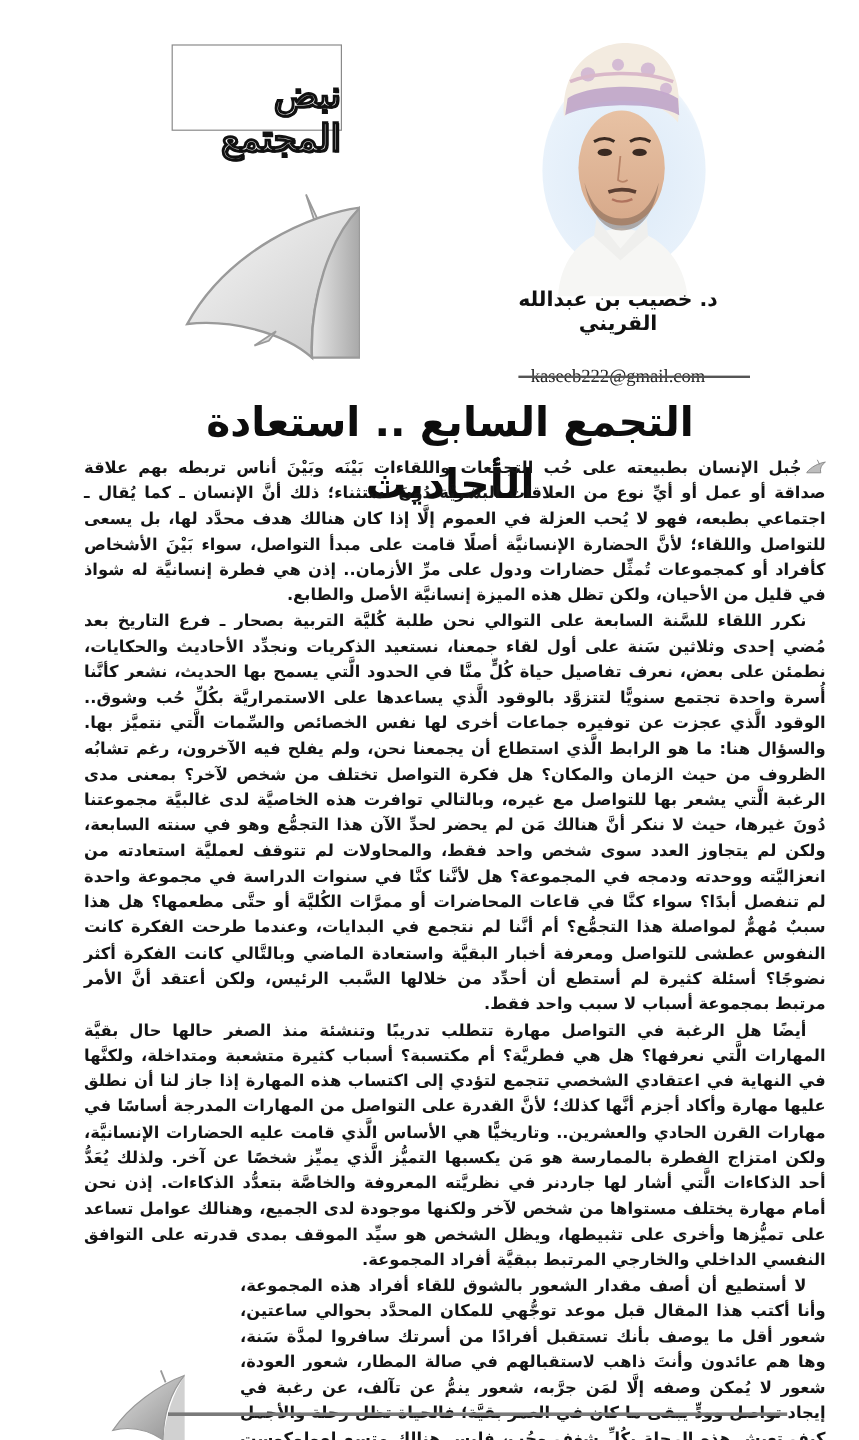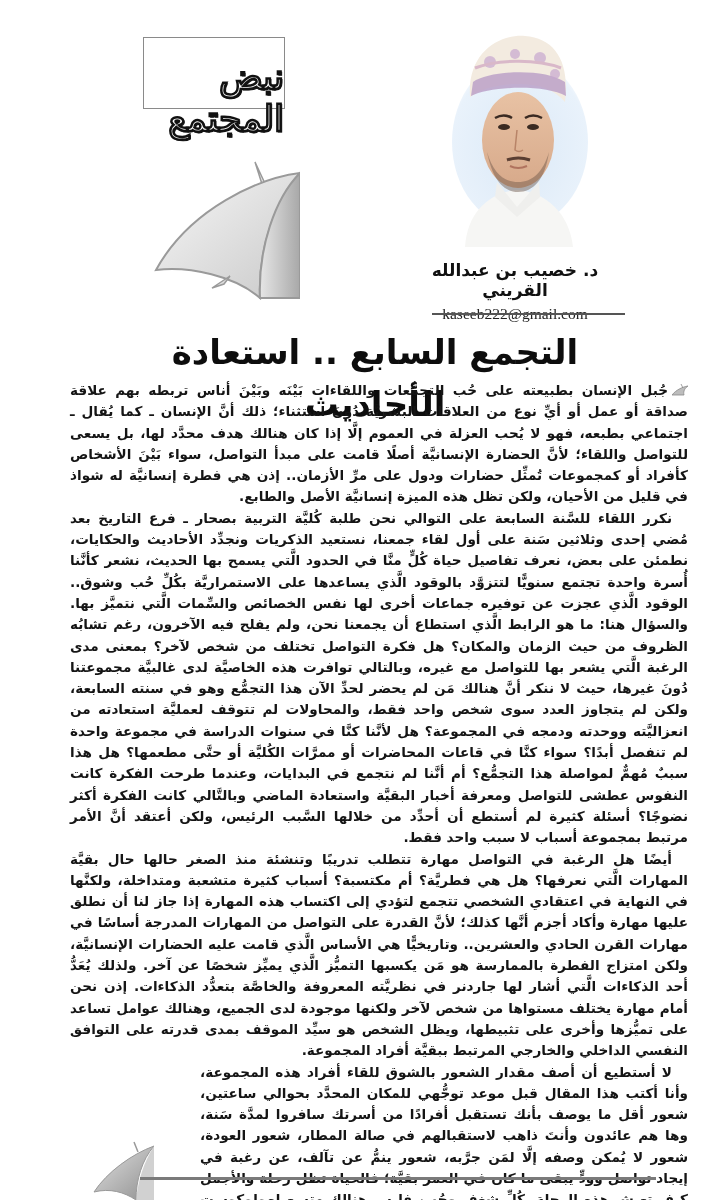--- a/index.html
+++ b/index.html
@@ -5,36 +5,36 @@
   * { box-sizing: border-box; margin: 0; padding: 0; }
   html, body { width: 716px; height: 1200px; background: #ffffff; overflow: hidden; }
   body { position: relative; font-family: "DejaVu Sans", sans-serif; color: #1a1a1a; }
 
   .column-box {
     position: absolute; left: 143px; top: 37px; width: 142px; height: 72px;
     border: 1.5px solid #8a8a8a; background: #fff;
     display: flex; align-items: center; justify-content: center;
   }
   .column-title {
-    font-family: "DejaVu Serif", serif; font-size: 36px; font-weight: bold;
+    font-family: "DejaVu Serif", serif; font-size: 31px; font-weight: bold;
     color: #fff; direction: rtl;
     -webkit-text-stroke: 1.4px #111;
     text-shadow: 1px 1px 0 #111;
     letter-spacing: 0;
     margin-top: 47px;
   }
 
   .sail-logo { position: absolute; left: 150px; top: 148px; width: 150px; height: 155px; }
 
   .author-photo {
     position: absolute; left: 445px; top: 32px; width: 145px; height: 215px;
   }
 
   .author-name {
-    position: absolute; left: 410px; top: 260px; width: 210px; text-align: center;
+    position: absolute; left: 410px; top: 240px; width: 210px; text-align: center;
     font-family: "DejaVu Sans", sans-serif; font-weight: bold; font-size: 17px;
     direction: rtl; color: #111;
   }
   .author-email {
     position: absolute; left: 410px; top: 281px; width: 210px; text-align: center;
     font-family: "Liberation Serif", serif; font-size: 15.5px; color: #222; margin-top: 24px;
   }
   .author-rule {
     position: absolute; left: 432px; top: 313px; width: 193px; height: 1.5px; background: #555;
   }

